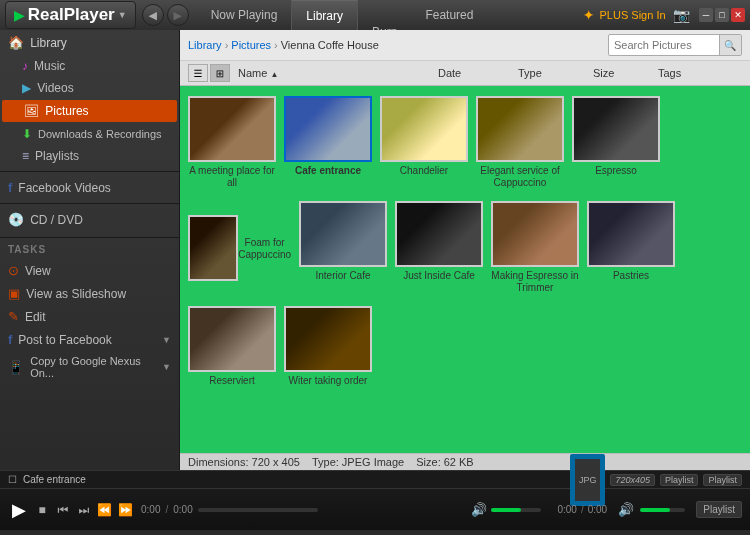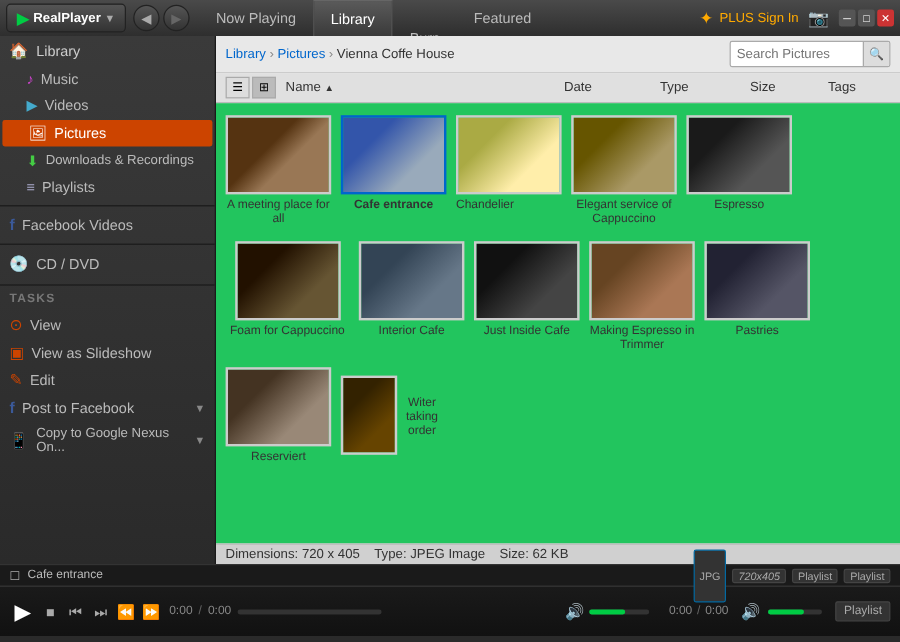--- a/index.html
+++ b/index.html
@@ -4,21 +4,21 @@
   <style>
     * { margin: 0; padding: 0; box-sizing: border-box; }
     body { width: 750px; height: 535px; overflow: hidden; font-family: Arial, sans-serif; font-size: 11px; background: #2a2a2a; color: #ccc; }
   </style>
 </head>
 <body>
 
 <div style="display:flex; align-items:center; background:linear-gradient(to bottom,#4a4a4a,#2e2e2e); height:30px; padding:0 5px;">
   <div style="display:flex;align-items:center;gap:3px;background:linear-gradient(to bottom,#555,#333);border-radius:4px;padding:3px 8px;margin-right:6px;cursor:pointer;border:1px solid #222;">
     <span style="color:#00cc44;font-size:14px;">▶</span>
-    <span style="color:#fff;font-size:11px;font-weight:bold;">RealPlayer</span>
+    <span style="color:#fff;font-size:17px;font-weight:bold;">RealPlayer</span>
     <span style="color:#aaa;font-size:9px;">▼</span>
   </div>
   <div style="background:linear-gradient(to bottom,#555,#333);border:1px solid #222;color:#aaa;width:22px;height:22px;display:flex;align-items:center;justify-content:center;border-radius:50%;cursor:pointer;margin-right:3px;font-size:11px;">◀</div>
   <div style="background:linear-gradient(to bottom,#555,#333);border:1px solid #222;color:#666;width:22px;height:22px;display:flex;align-items:center;justify-content:center;border-radius:50%;cursor:pointer;margin-right:8px;font-size:11px;">▶</div>
 
   <div style="padding:0 14px;height:30px;display:flex;align-items:center;cursor:pointer;font-size:12px;color:#bbb;">
     <span>Now Playing</span>
   </div>
   <div style="padding:0 14px;height:30px;display:flex;align-items:center;cursor:pointer;font-size:12px;color:#fff;background:linear-gradient(to bottom,#5a5a5a,#3a3a3a);border-top:1px solid #666;border-left:1px solid #555;border-right:1px solid #555;">
     <span>Library</span>
@@ -129,54 +129,54 @@
         <input type="text" style="border: none; outline: none; padding: 2px 5px; font-size: 11px; width: 110px; color: rgb(153, 153, 153); background: transparent;" placeholder="Search Pictures">
         <button style="background:#ddd;border:none;border-left:1px solid #aaa;width:22px;height:20px;cursor:pointer;font-size:10px;color:#555;">🔍</button>
       </div>
     </div>
 
     <div style="display:flex;align-items:center;background:#e0e0e0;border-bottom:1px solid #bbb;padding:3px 8px;font-size:11px;color:#333;">
       <div style="display:flex;gap:2px;margin-right:8px;">
         <button style="border:1px solid #aaa;background:#ddd;width:20px;height:18px;cursor:pointer;font-size:10px;display:flex;align-items:center;justify-content:center;">☰</button>
         <button style="border:1px solid #aaa;background:#bbb;width:20px;height:18px;cursor:pointer;font-size:10px;display:flex;align-items:center;justify-content:center;">⊞</button>
       </div>
-      <span style="width:232px;cursor:pointer;"><span>Name</span> <span style="font-size:8px;">▲</span></span>
+      <span style="width:200px;cursor:pointer;"><span>Name</span> <span style="font-size:8px;">▲</span></span>
       <span style="width:80px;cursor:pointer;">Date</span>
       <span style="width:75px;cursor:pointer;">Type</span>
       <span style="width:65px;cursor:pointer;">Size</span>
       <span style="flex:1;cursor:pointer;">Tags</span>
     </div>
 
     <div style="flex:1;overflow-y:auto;background:#22c55e;padding:10px 8px;">
 
       <div style="display:flex;gap:8px;margin-bottom:12px;">
         <div style="display:flex;flex-direction:column;align-items:center;cursor:pointer;width:88px;">
           <div style="width:88px;height:66px;border:2px solid #ccc;background:linear-gradient(135deg,#553311 40%,#997755 60%);display:flex;align-items:center;justify-content:center;"></div>
           <span style="text-align:center;font-size:10px;color:#333;margin-top:3px;line-height:1.2;">A meeting place for all</span>
         </div>
         <div style="display:flex;flex-direction:column;align-items:center;cursor:pointer;width:88px;">
           <div style="width:88px;height:66px;border:2px solid #0066cc;background:linear-gradient(135deg,#3355aa 30%,#99aabb 70%);display:flex;align-items:center;justify-content:center;"></div>
           <span style="text-align:center;font-size:10px;color:#333;margin-top:3px;font-weight:bold;">Cafe entrance</span>
         </div>
-        <div style="display:flex;flex-direction:column;align-items:flex-start;cursor:pointer;width:88px;">
+        <div style="display:flex;flex-direction:column;align-items:center;cursor:pointer;width:88px;">
           <div style="width:88px;height:66px;border:2px solid #ccc;background:linear-gradient(135deg,#aaaa44 30%,#ffeeaa 70%);display:flex;align-items:center;justify-content:center;"></div>
           <span style="text-align:center;font-size:10px;color:#333;margin-top:3px;">Chandelier</span>
         </div>
         <div style="display:flex;flex-direction:column;align-items:center;cursor:pointer;width:88px;">
           <div style="width:88px;height:66px;border:2px solid #ccc;background:linear-gradient(135deg,#665500 30%,#aa9966 70%);display:flex;align-items:center;justify-content:center;"></div>
           <span style="text-align:center;font-size:10px;color:#333;margin-top:3px;line-height:1.2;">Elegant service of Cappuccino</span>
         </div>
         <div style="display:flex;flex-direction:column;align-items:center;cursor:pointer;width:88px;">
           <div style="width:88px;height:66px;border:2px solid #ccc;background:linear-gradient(135deg,#1a1a1a 30%,#555 70%);display:flex;align-items:center;justify-content:center;"></div>
           <span style="text-align:center;font-size:10px;color:#333;margin-top:3px;">Espresso</span>
         </div>
       </div>
 
       <div style="display:flex;gap:8px;margin-bottom:12px;">
-        <div style="display:flex;flex-direction:column;align-items:center;cursor:pointer;width:103px;">
+        <div style="display:flex;align-items:center;cursor:pointer;width:103px;">
           <div style="width:88px;height:66px;border:2px solid #ccc;background:linear-gradient(135deg,#221100 30%,#665533 70%);"></div>
           <span style="text-align:center;font-size:10px;color:#333;margin-top:3px;line-height:1.2;">Foam for Cappuccino</span>
         </div>
         <div style="display:flex;flex-direction:column;align-items:center;cursor:pointer;width:88px;">
           <div style="width:88px;height:66px;border:2px solid #ccc;background:linear-gradient(135deg,#334455 30%,#667788 70%);"></div>
           <span style="text-align:center;font-size:10px;color:#333;margin-top:3px;">Interior Cafe</span>
         </div>
         <div style="display:flex;flex-direction:column;align-items:center;cursor:pointer;width:88px;">
           <div style="width:88px;height:66px;border:2px solid #ccc;background:linear-gradient(135deg,#111 30%,#444 70%);"></div>
           <span style="text-align:center;font-size:10px;color:#333;margin-top:3px;">Just Inside Cafe</span>
@@ -189,40 +189,40 @@
           <div style="width:88px;height:66px;border:2px solid #ccc;background:linear-gradient(135deg,#222233 30%,#555566 70%);"></div>
           <span style="text-align:center;font-size:10px;color:#333;margin-top:3px;">Pastries</span>
         </div>
       </div>
 
       <div style="display:flex;gap:8px;margin-bottom:12px;">
         <div style="display:flex;flex-direction:column;align-items:center;cursor:pointer;width:88px;">
           <div style="width:88px;height:66px;border:2px solid #ccc;background:linear-gradient(135deg,#443322 30%,#998877 70%);"></div>
           <span style="text-align:center;font-size:10px;color:#333;margin-top:3px;">Reserviert</span>
         </div>
-        <div style="display:flex;align-items:center;cursor:pointer;width:88px;">
+        <div style="display:flex;flex-direction:column;align-items:center;cursor:pointer;width:88px;">
           <div style="width:88px;height:66px;border:2px solid #ccc;background:linear-gradient(135deg,#332200 30%,#664400 70%);"></div>
           <span style="text-align:center;font-size:10px;color:#333;margin-top:3px;line-height:1.2;">Witer taking order</span>
         </div>
       </div>
     </div>
 
     <div style="background:#d0d0d0;border-top:1px solid #bbb;padding:2px 8px;font-size:11px;color:#333;display:flex;gap:12px;">
       <span>Dimensions: 720 x 405</span>
       <span>Type: JPEG Image</span>
       <span>Size: 62 KB</span>
     </div>
   </div>
 </div>
 
 <div style="height:18px;background:#1a1a1a;display:flex;align-items:center;padding:0 8px;gap:6px;font-size:10px;color:#888;border-top:1px solid #333;">
   <span style="color:#aaa;font-size:10px;">☐</span>
   <span style="color:#bbb;">Cafe entrance</span>
   <div style="margin-left:auto;display:flex;gap:5px;align-items:center;">
-    <span style="background:#333;border:1px solid #0369a1;padding:16px 4px;border-radius:2px;font-size:9px;color:#aaa;">JPG</span>
+    <span style="background:#333;border:5px solid #0369a1;padding:16px 4px;border-radius:2px;font-size:9px;color:#aaa;">JPG</span>
     <span style="background:#333;border:1px solid #444;padding:0 4px;border-radius:2px;font-size:9px;color:#aaa;font-style:italic;">720x405</span>
     <span style="background:#333;border:1px solid #444;padding:0 4px;border-radius:2px;font-size:9px;color:#aaa;cursor:pointer;">Playlist</span>
     <span style="background:#333;border:1px solid #444;padding:0 4px;border-radius:2px;font-size:9px;color:#aaa;cursor:pointer;">Playlist</span>
   </div>
 </div>
 
 <div style="height:42px;background:linear-gradient(to bottom,#1a1a1a,#111);border-top:1px solid #333;display:flex;align-items:center;padding:0 8px;gap:6px;">
   <div style="display:flex;align-items:center;gap:3px;">
     <span style="color:#fff;font-size:18px;cursor:pointer;width:22px;height:22px;display:flex;align-items:center;justify-content:center;">▶</span>
     <span style="color:#aaa;font-size:12px;cursor:pointer;width:18px;height:18px;display:flex;align-items:center;justify-content:center;">■</span>

